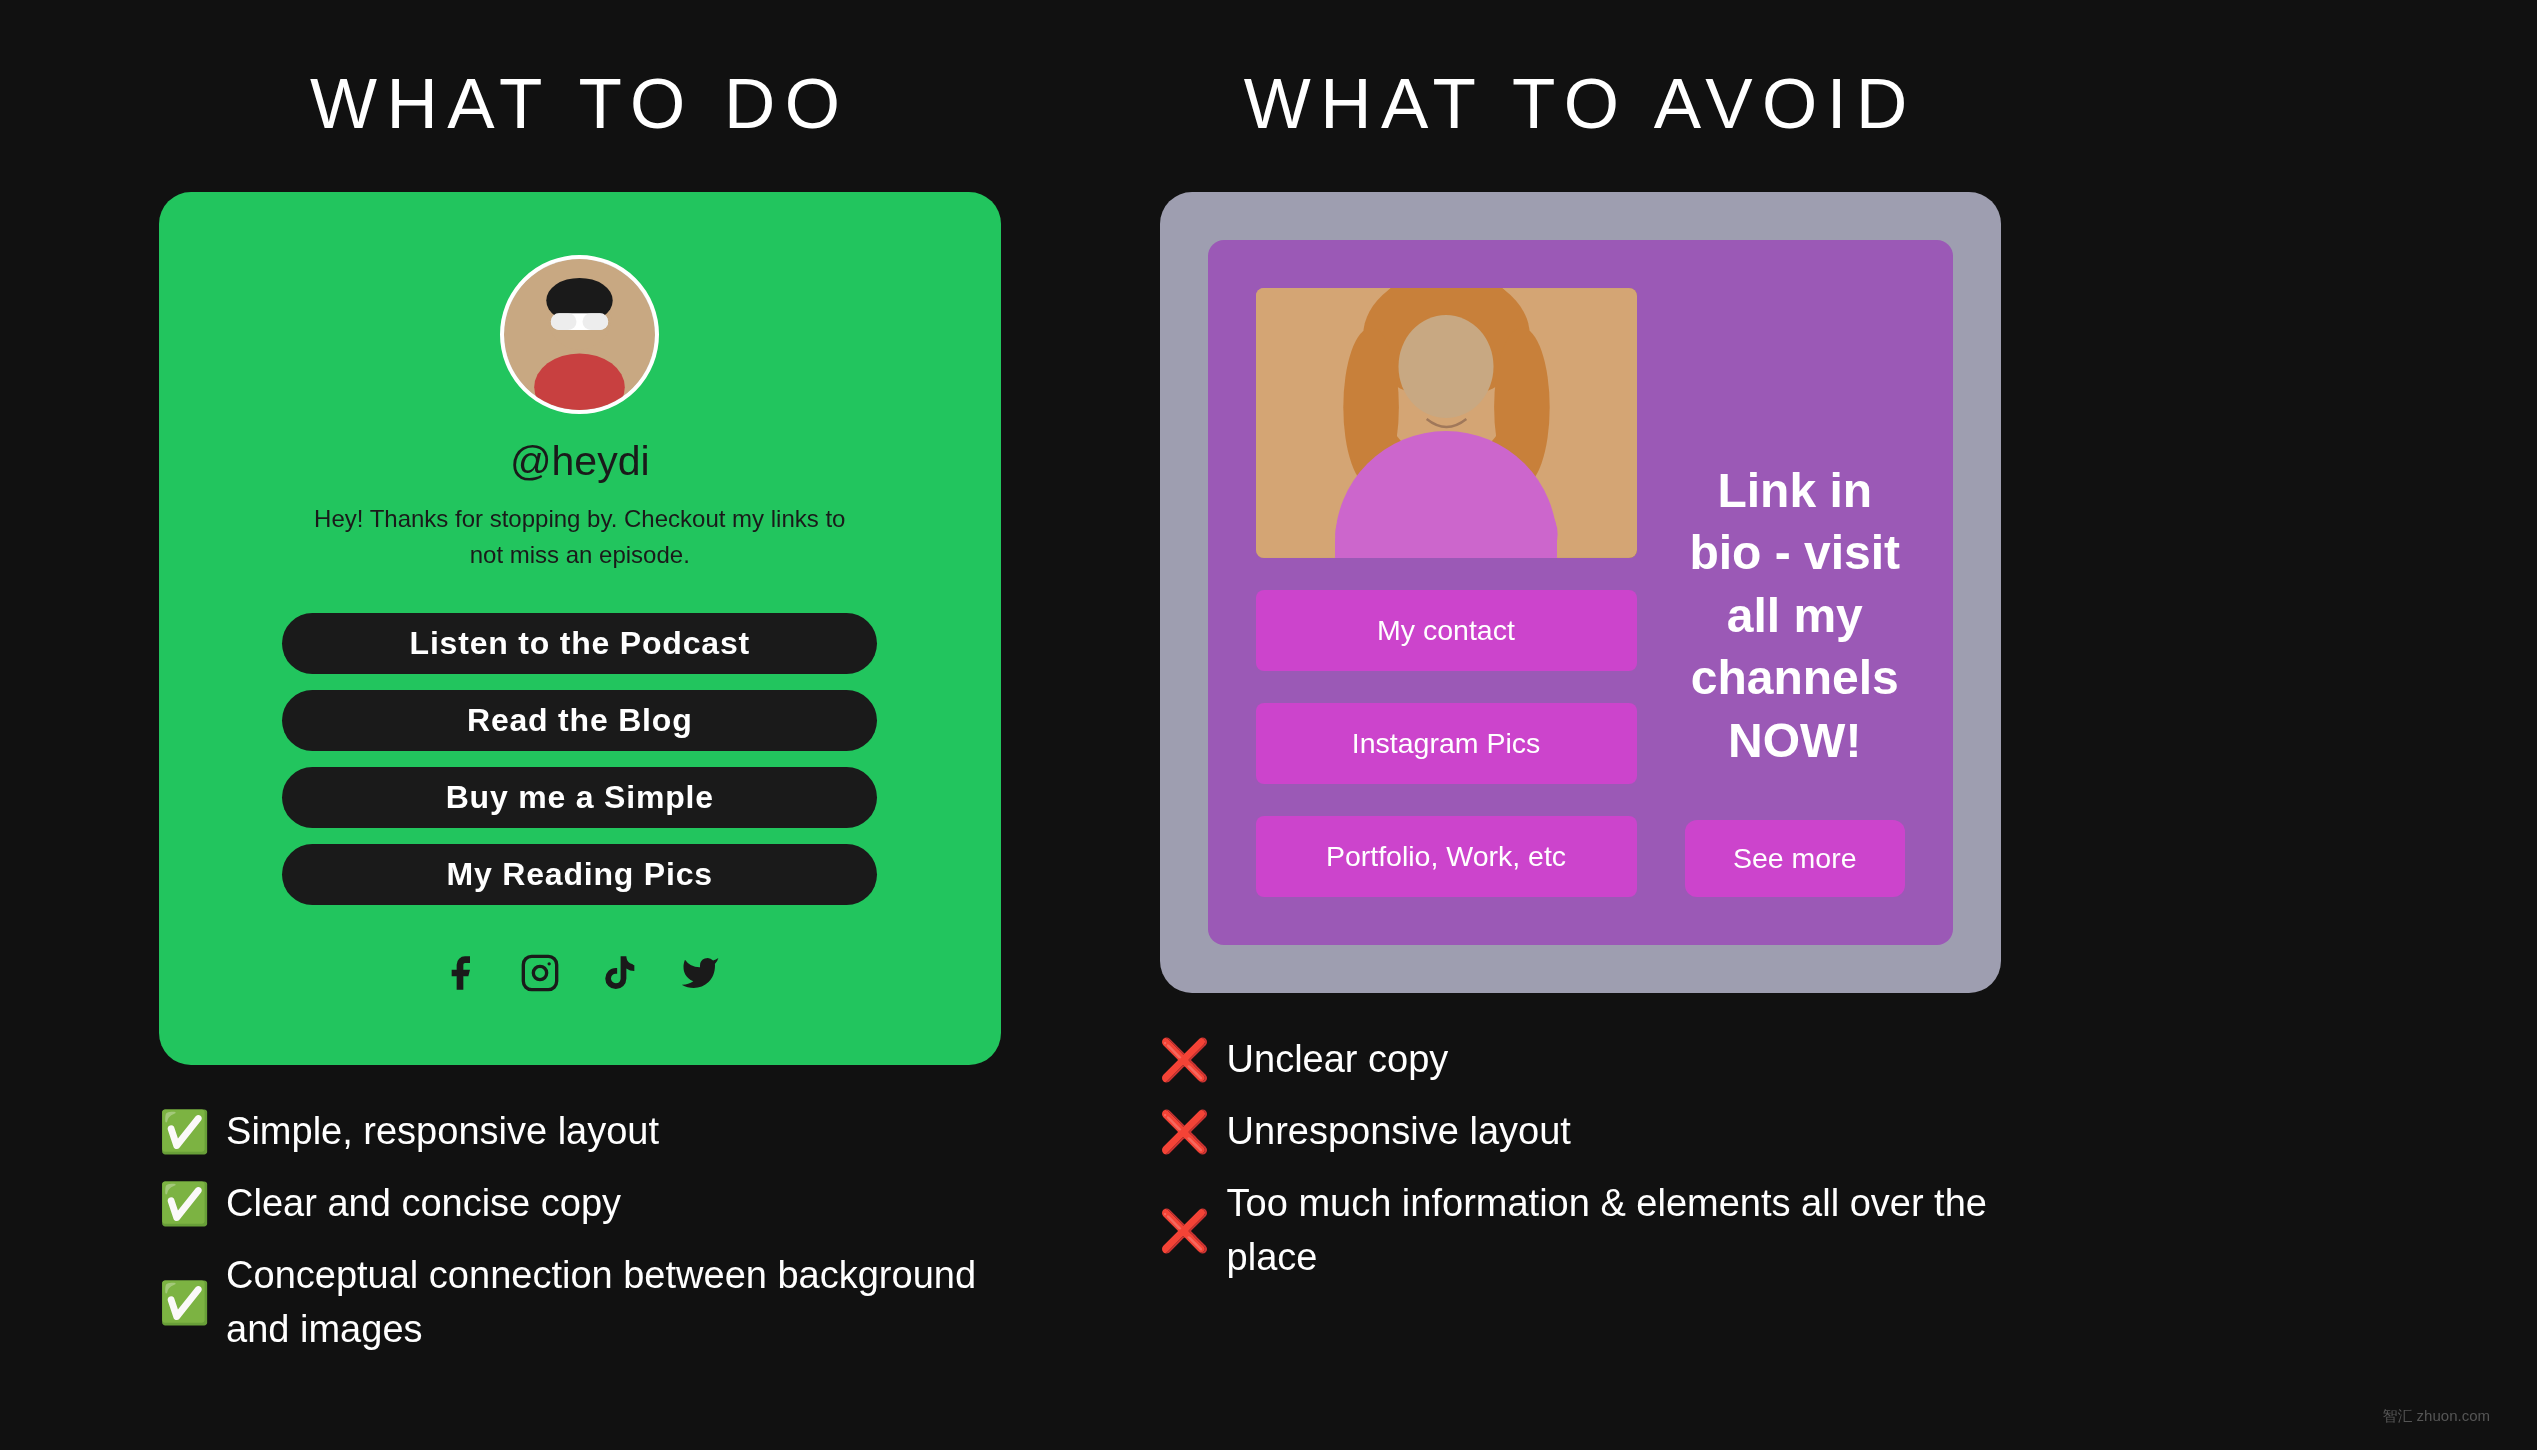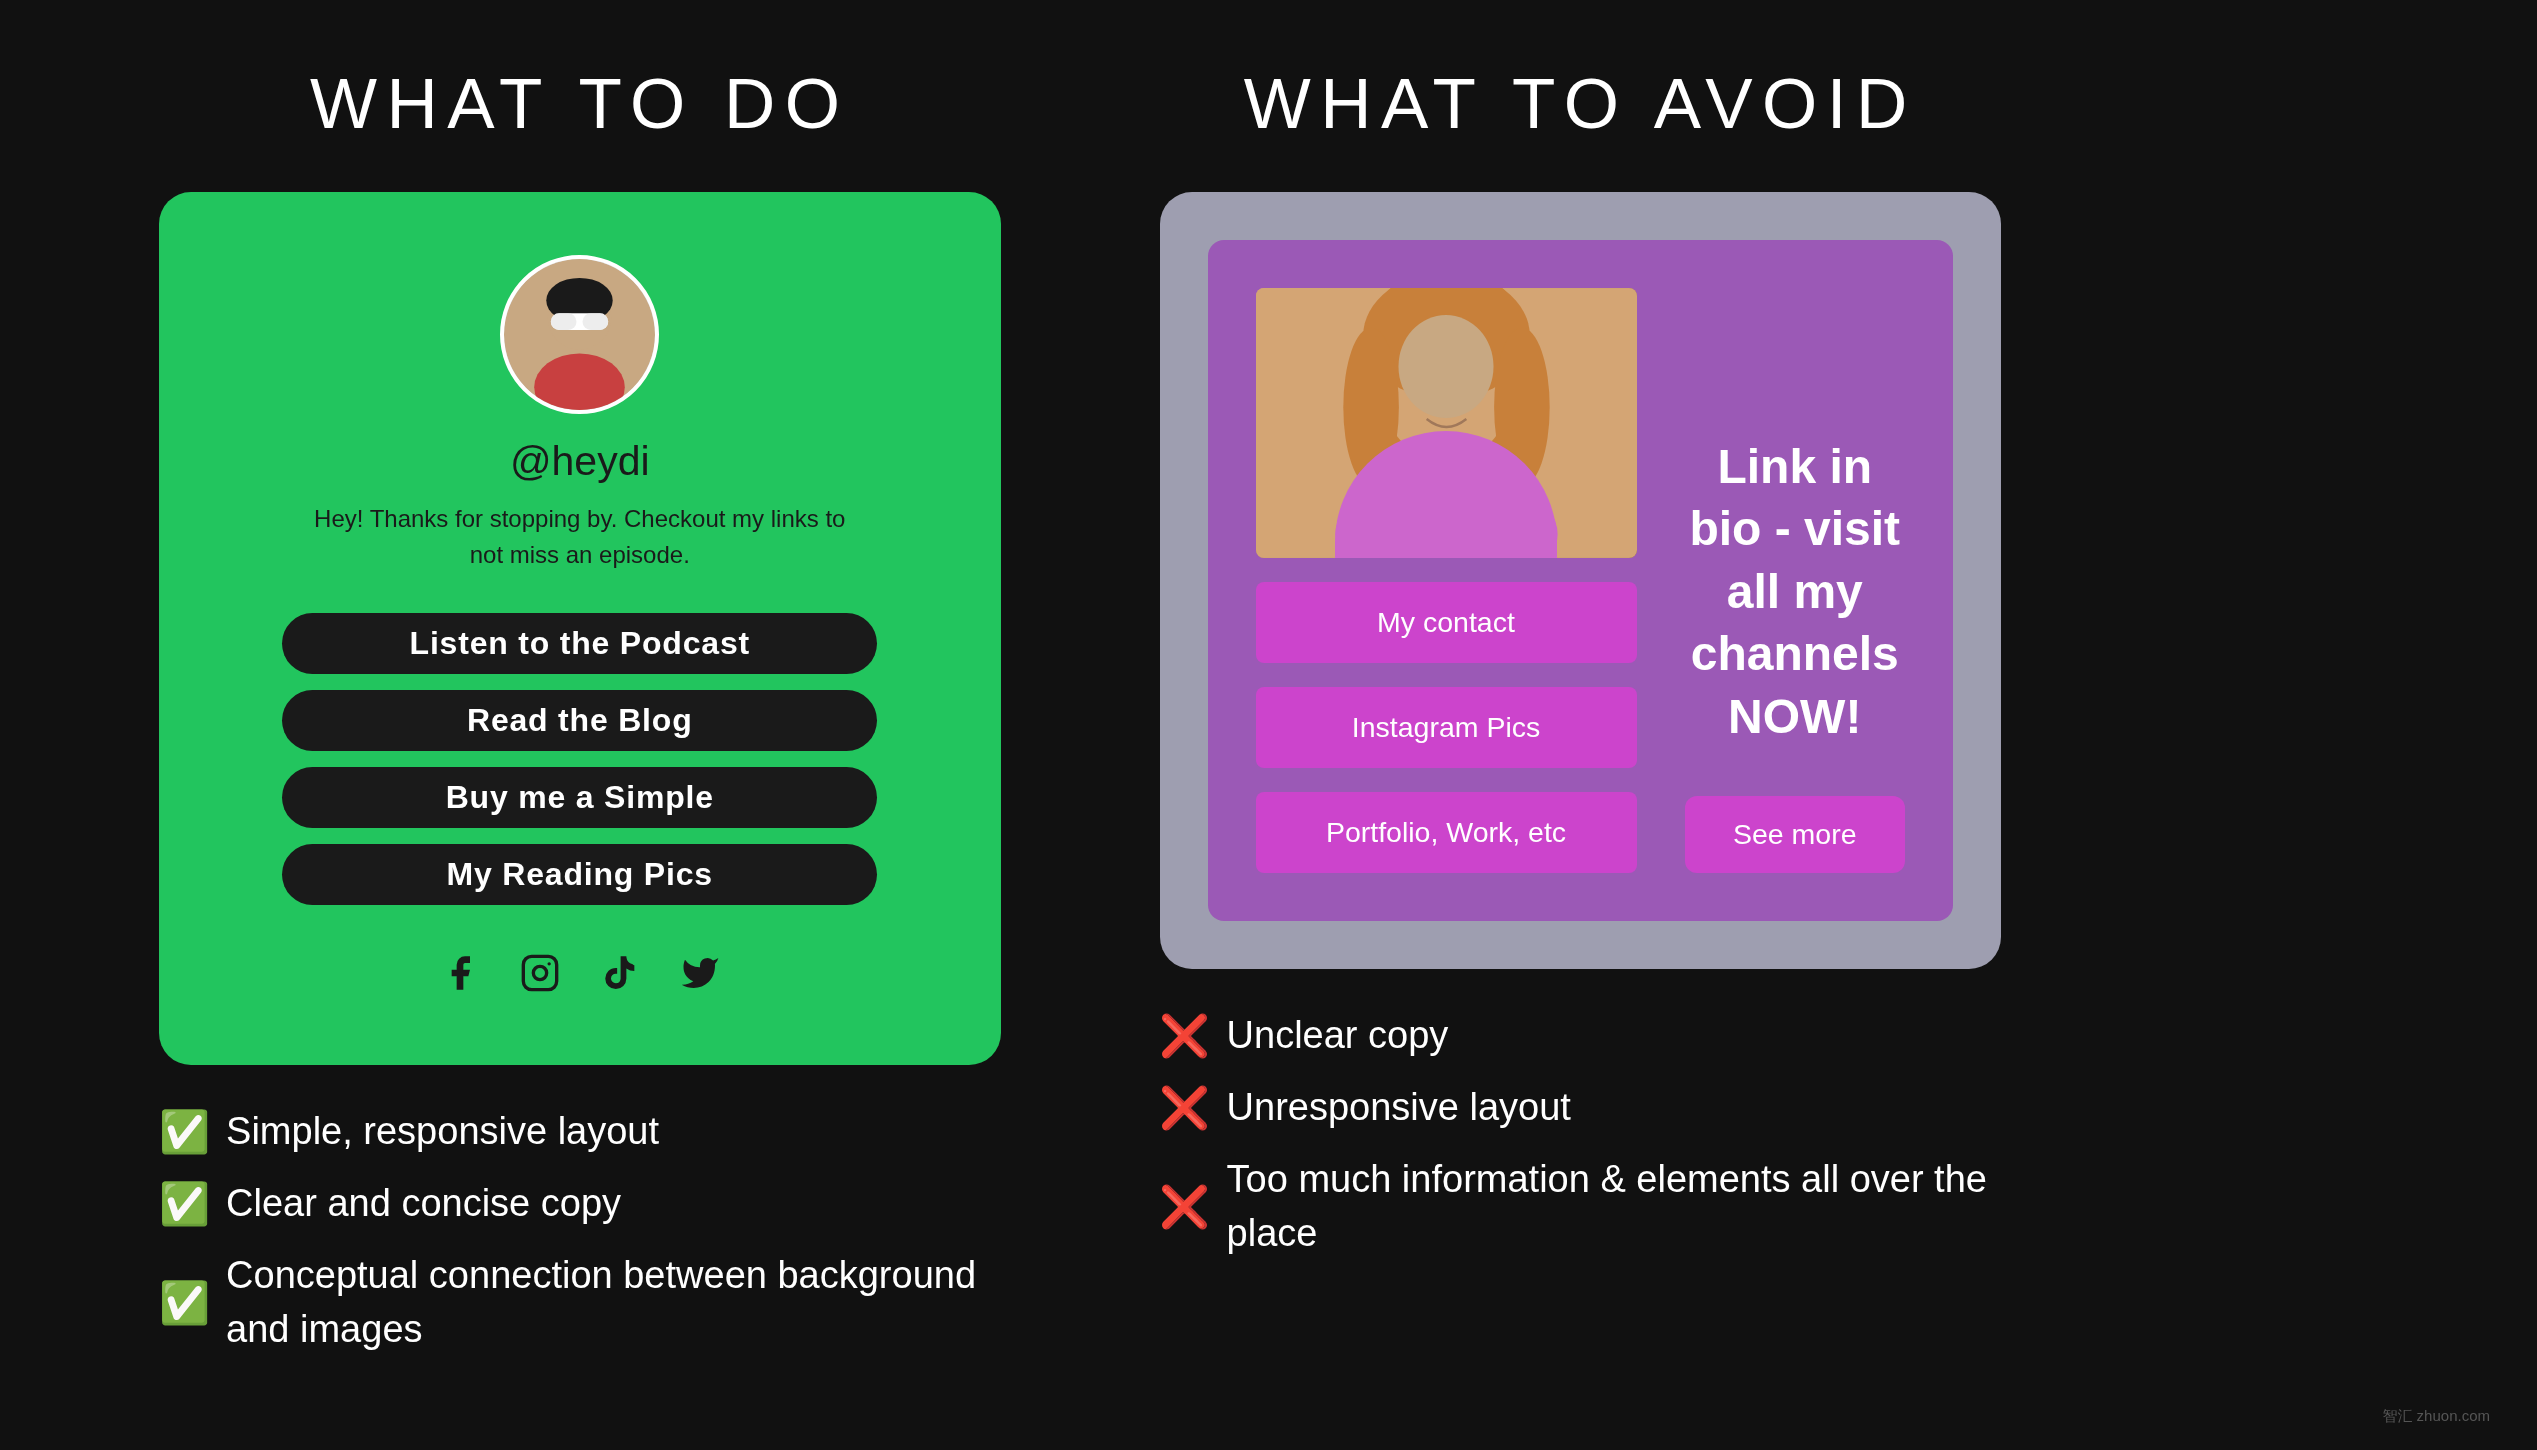--- a/index.html
+++ b/index.html
@@ -132,21 +132,21 @@
       border-radius: 16px;
       padding: 48px;
       display: flex;
       gap: 48px;
       height: 100%;
     }
 
     .bad-left {
       display: flex;
       flex-direction: column;
-      gap: 24px;
+      gap: 32px;
       flex: 1;
     }
 
     .bad-photo {
       width: 100%;
       max-width: 381px;
       height: 270px;
       background: linear-gradient(135deg, #d4a574 0%, #c8956c 30%, #a0785a 60%, #8b6347 100%);
       border-radius: 8px;
       position: relative;

